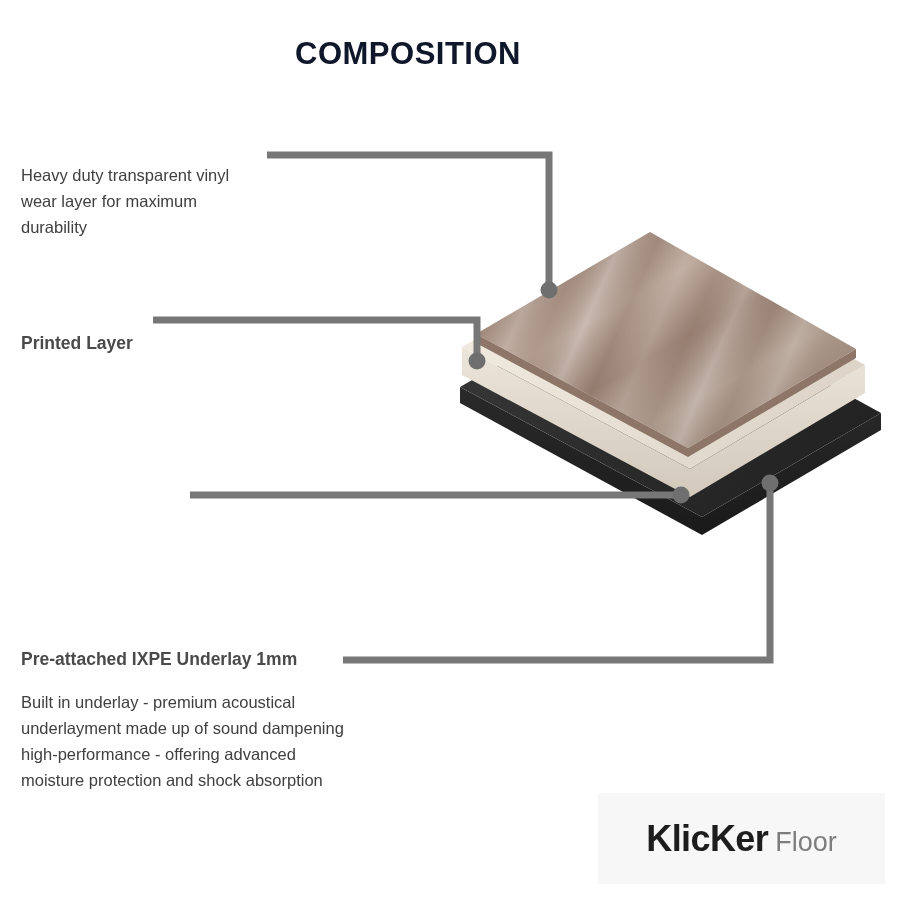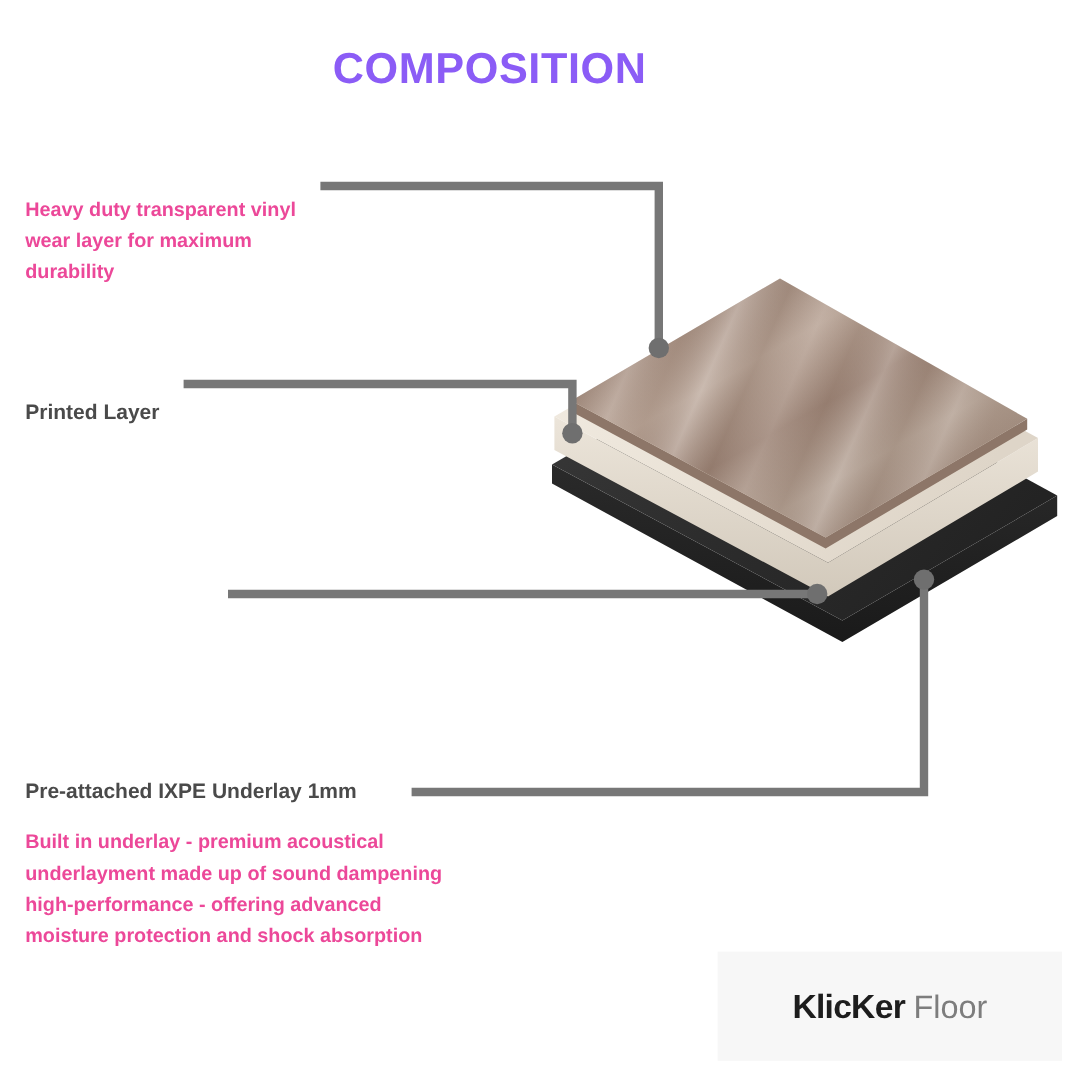--- a/index.html
+++ b/index.html
@@ -18,43 +18,43 @@
     -webkit-font-smoothing: antialiased;
   }
 
   
   #page-title {
     position: absolute;
     top: 36px;
     left: 0;
     width: 816px;
     text-align: center;
-    font-size: 36px;
+    font-size: 31px;
     font-weight: bold;
     letter-spacing: 0.5px;
-    color: #8b5cf6;
+    color: #0f172a;
   }
 
   
   .layer-block {
     position: absolute;
     left: 21px;
   }
   .layer-heading {
     font-size: 17.5px;
     font-weight: bold;
     color: #4a4a4a;
     margin: 0 0 0 0;
     white-space: nowrap;
     line-height: 1.1;
   }
   .layer-body {
     font-size: 16.5px;
-    font-weight: bold;
-    color: #ec4899;
+    font-weight: normal;
+    color: #404040;
     line-height: 26px;
     white-space: pre-line;
   }
   #block-vinyl  { top: 146px; }
   #block-vinyl  .layer-body { margin-top: 16px; }
   #block-printed{ top: 310px; margin-top: 24px; }
   #block-printed .layer-body { margin-top: 11px; }
   #block-spc    { top: 484px; }
   #block-spc    .layer-body { margin-top: 17px; }
   #block-ixpe   { top: 650px; }
@@ -92,21 +92,21 @@
     background: #f7f7f7;
     display: flex;
     align-items: center;
     justify-content: center;
   }
   #logo-inner {
     display: flex;
     align-items: baseline;
   }
   #logo-main {
-    font-size: 28px;
+    font-size: 36px;
     font-weight: bold;
     color: #1d1d1d;
     letter-spacing: -0.6px;
   }
   #logo-sub {
     font-size: 27px;
     font-weight: normal;
     color: #7d7d7d;
     margin-left: 7px;
     letter-spacing: 0px;

